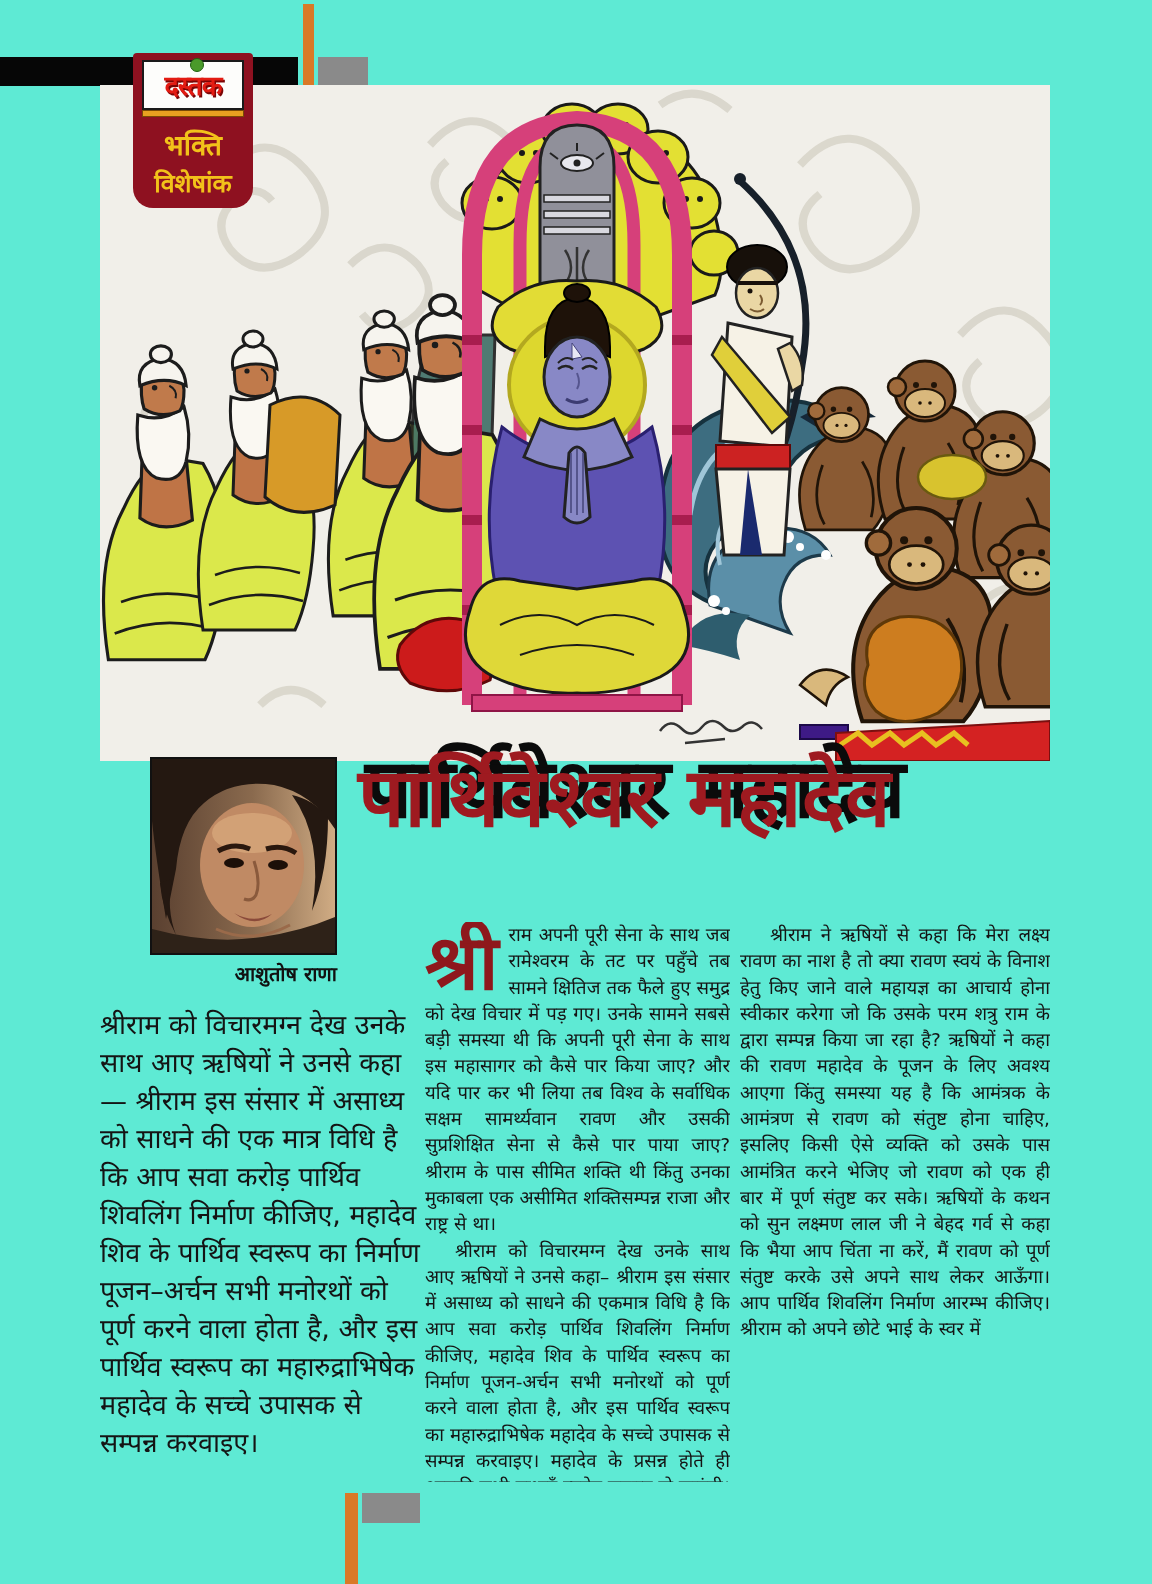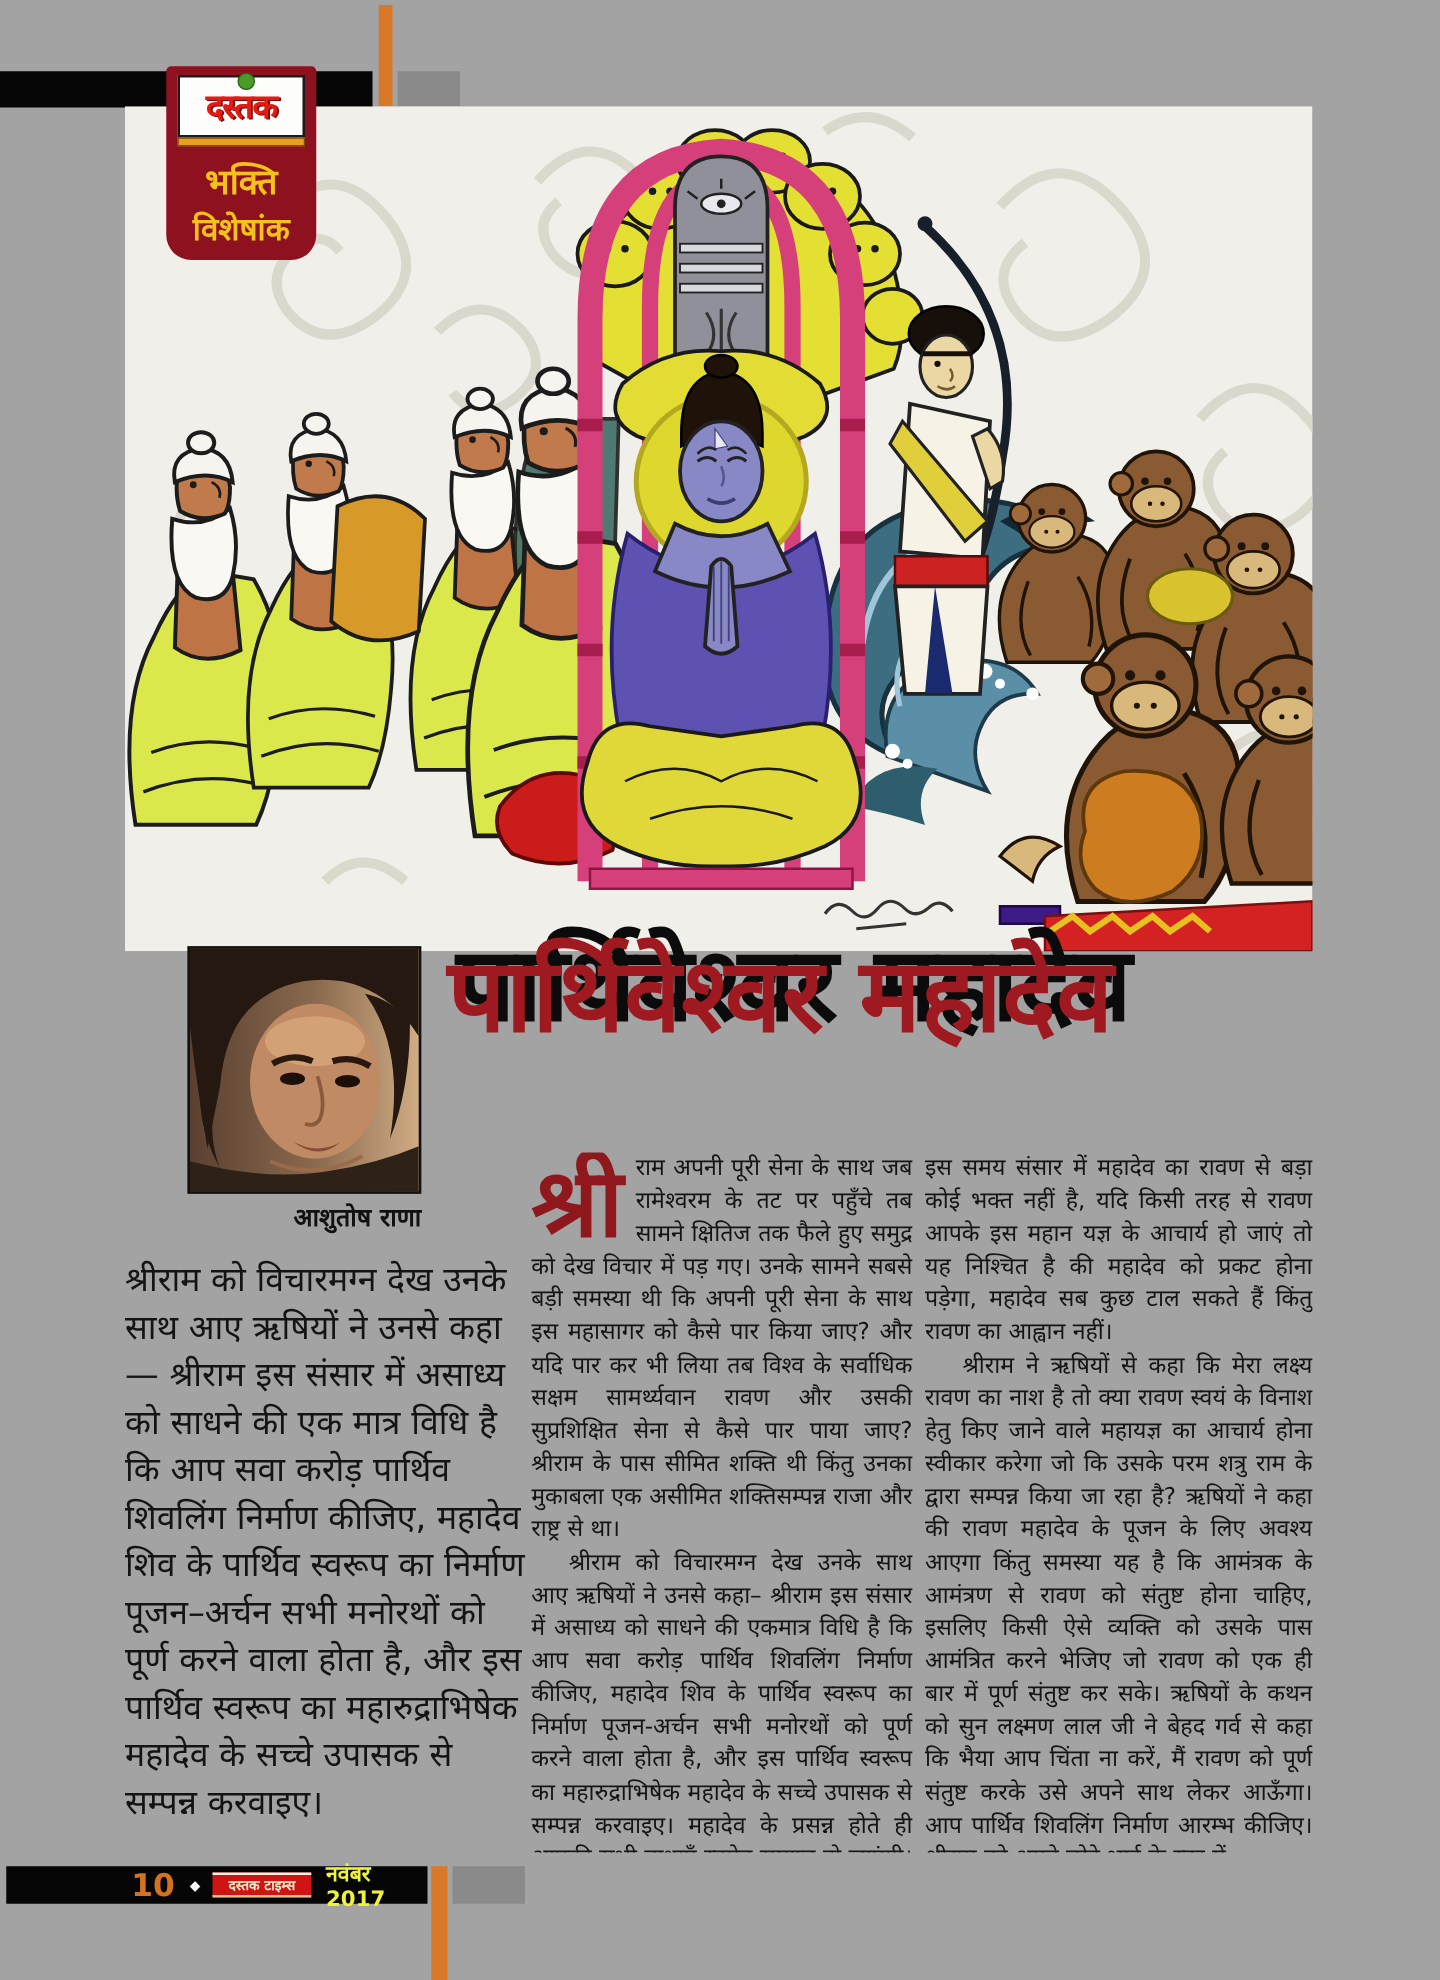--- a/index.html
+++ b/index.html
@@ -1,16 +1,16 @@
 <!DOCTYPE html>
 <html><head>
 <meta charset="utf-8">
 <style>
   html,body{margin:0;padding:0;background:#ffffff;}
-  #page{position:relative;width:1152px;height:1584px;background:#a3a3a3;overflow:hidden;
+  #page{position:relative;width:1152px;height:1584px;background:#5eead4;overflow:hidden;
         font-family:"DejaVu Sans",sans-serif;}
   .abs{position:absolute;}
   
   .topbar-black{left:0;top:57px;width:298px;height:29px;background:#060606;}
   .topbar-orange{left:303px;top:4px;width:11px;height:81px;background:#d97927;}
   .topbar-gray{left:318px;top:57px;width:50px;height:28px;background:#8a8a8a;}
   
   .masthead{left:133px;top:53px;width:120px;height:155px;background:#8e1120;
             border-radius:4px 4px 20px 20px;z-index:6;text-align:center;}
   .mast-logo{position:relative;margin:7px auto 0;width:102px;height:50px;background:#fdfdfb;
@@ -294,28 +294,19 @@
   </div>
 
   <div class="abs quote-col">श्रीराम को विचारमग्न देख उनके साथ आए ऋषियों ने उनसे कहा— श्रीराम इस संसार में असाध्य को साधने की एक मात्र विधि है कि आप सवा करोड़ पार्थिव शिवलिंग निर्माण कीजिए, महादेव शिव के पार्थिव स्वरूप का निर्माण पूजन–अर्चन सभी मनोरथों को पूर्ण करने वाला होता है, और इस पार्थिव स्वरूप का महारुद्राभिषेक महादेव के सच्चे उपासक से सम्पन्न करवाइए।</div>
 
   <div class="col col-mid">
     <p><span class="dropcap">श्री</span><span>राम अपनी पूरी सेना के साथ जब रामेश्वरम के तट पर पहुँचे तब सामने क्षितिज तक फैले हुए समुद्र को देख विचार में पड़ गए। उनके सामने सबसे बड़ी समस्या थी कि अपनी पूरी सेना के साथ इस महासागर को कैसे पार किया जाए? और यदि पार कर भी लिया तब विश्व के सर्वाधिक सक्षम सामर्थ्यवान रावण और उसकी सुप्रशिक्षित सेना से कैसे पार पाया जाए? श्रीराम के पास सीमित शक्ति थी किंतु उनका मुकाबला एक असीमित शक्तिसम्पन्न राजा और राष्ट्र से था।</span></p>
     <p class="indent">श्रीराम को विचारमग्न देख उनके साथ आए ऋषियों ने उनसे कहा– श्रीराम इस संसार में असाध्य को साधने की एकमात्र विधि है कि आप सवा करोड़ पार्थिव शिवलिंग निर्माण कीजिए, महादेव शिव के पार्थिव स्वरूप का निर्माण पूजन-अर्चन सभी मनोरथों को पूर्ण करने वाला होता है, और इस पार्थिव स्वरूप का महारुद्राभिषेक महादेव के सच्चे उपासक से सम्पन्न करवाइए। महादेव के प्रसन्न होते ही आपकी सभी बाधाएँ स्वमेव समाप्त हो जाएंगी।</p>
   </div>
 
   <div class="col col-right">
-    <p>इस समय संसार में महादेव का रावण से बड़ा कोई भक्त नहीं है, यदि किसी तरह से रावण आपके इस महान यज्ञ के आचार्य हो जाएं तो यह निश्चित है की महादेव को प्रकट होना पड़ेगा, महादेव सब कुछ टाल सकते हैं किंतु रावण का आह्वान नहीं।</p>
     <p class="indent">श्रीराम ने ऋषियों से कहा कि मेरा लक्ष्य रावण का नाश है तो क्या रावण स्वयं के विनाश हेतु किए जाने वाले महायज्ञ का आचार्य होना स्वीकार करेगा जो कि उसके परम शत्रु राम के द्वारा सम्पन्न किया जा रहा है? ऋषियों ने कहा की रावण महादेव के पूजन के लिए अवश्य आएगा किंतु समस्या यह है कि आमंत्रक के आमंत्रण से रावण को संतुष्ट होना चाहिए, इसलिए किसी ऐसे व्यक्ति को उसके पास आमंत्रित करने भेजिए जो रावण को एक ही बार में पूर्ण संतुष्ट कर सके। ऋषियों के कथन को सुन लक्ष्मण लाल जी ने बेहद गर्व से कहा कि भैया आप चिंता ना करें, मैं रावण को पूर्ण संतुष्ट करके उसे अपने साथ लेकर आऊँगा। आप पार्थिव शिवलिंग निर्माण आरम्भ कीजिए। श्रीराम को अपने छोटे भाई के स्वर में</p>
   </div>
 
-  <div class="abs footbar-black">
-    <span class="foot-pageno">10</span>
-    <span class="foot-diamond">◆</span>
-    <span class="foot-logo">
-        <span>दस्तक टाइम्स</span>
-      </span>
-    <span class="foot-date">नवंबर 2017</span>
-  </div>
   <div class="abs footbar-orange"></div>
   <div class="abs footbar-gray"></div>
 
 </div>
 
 </body></html>

